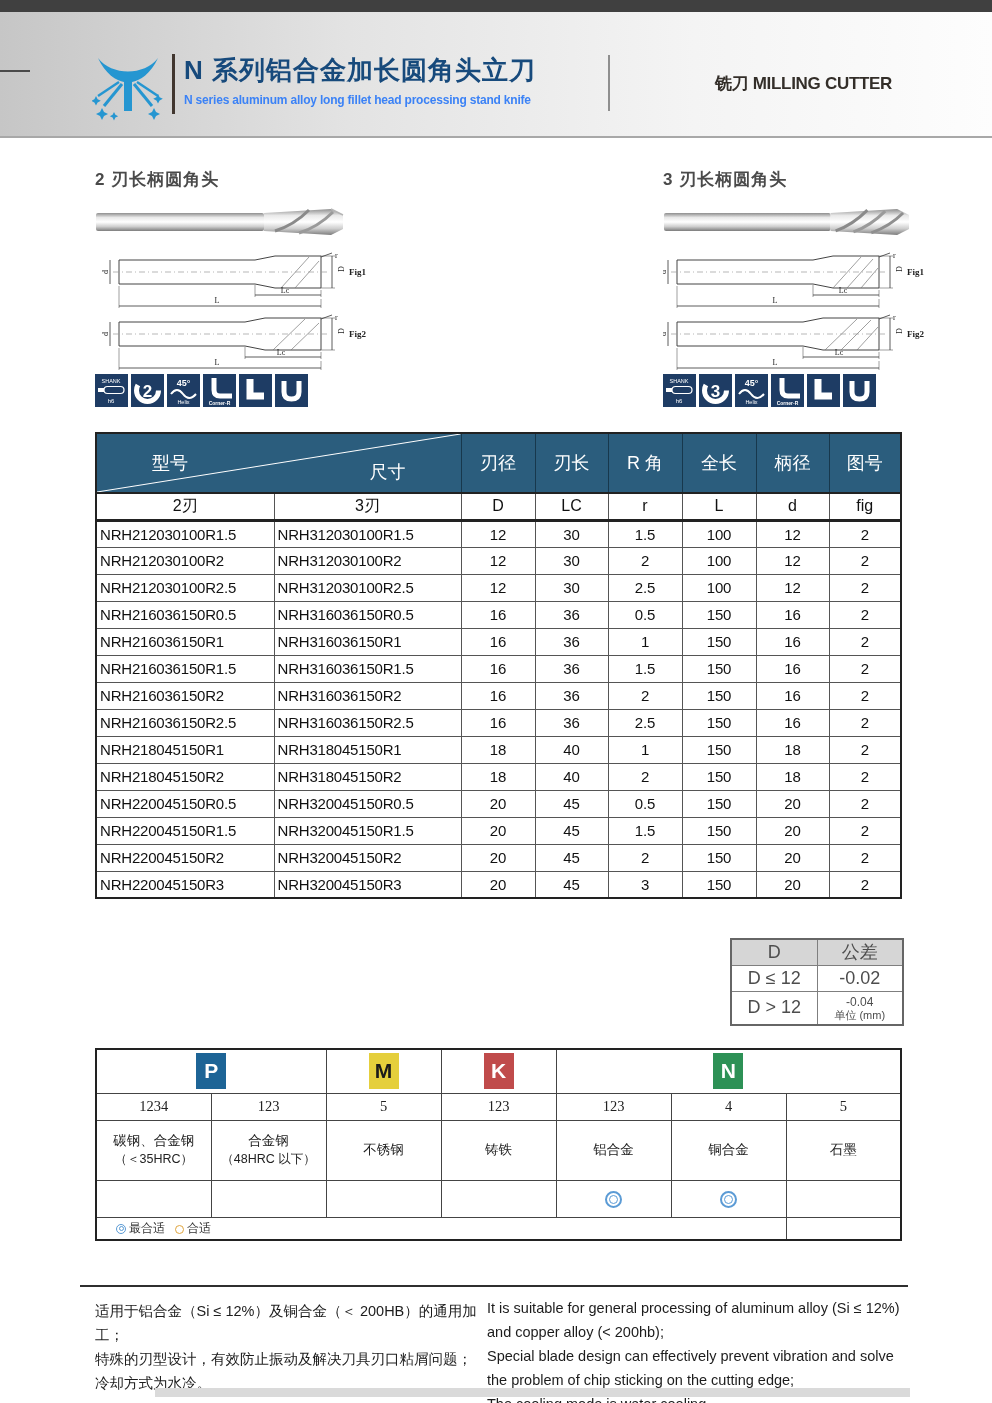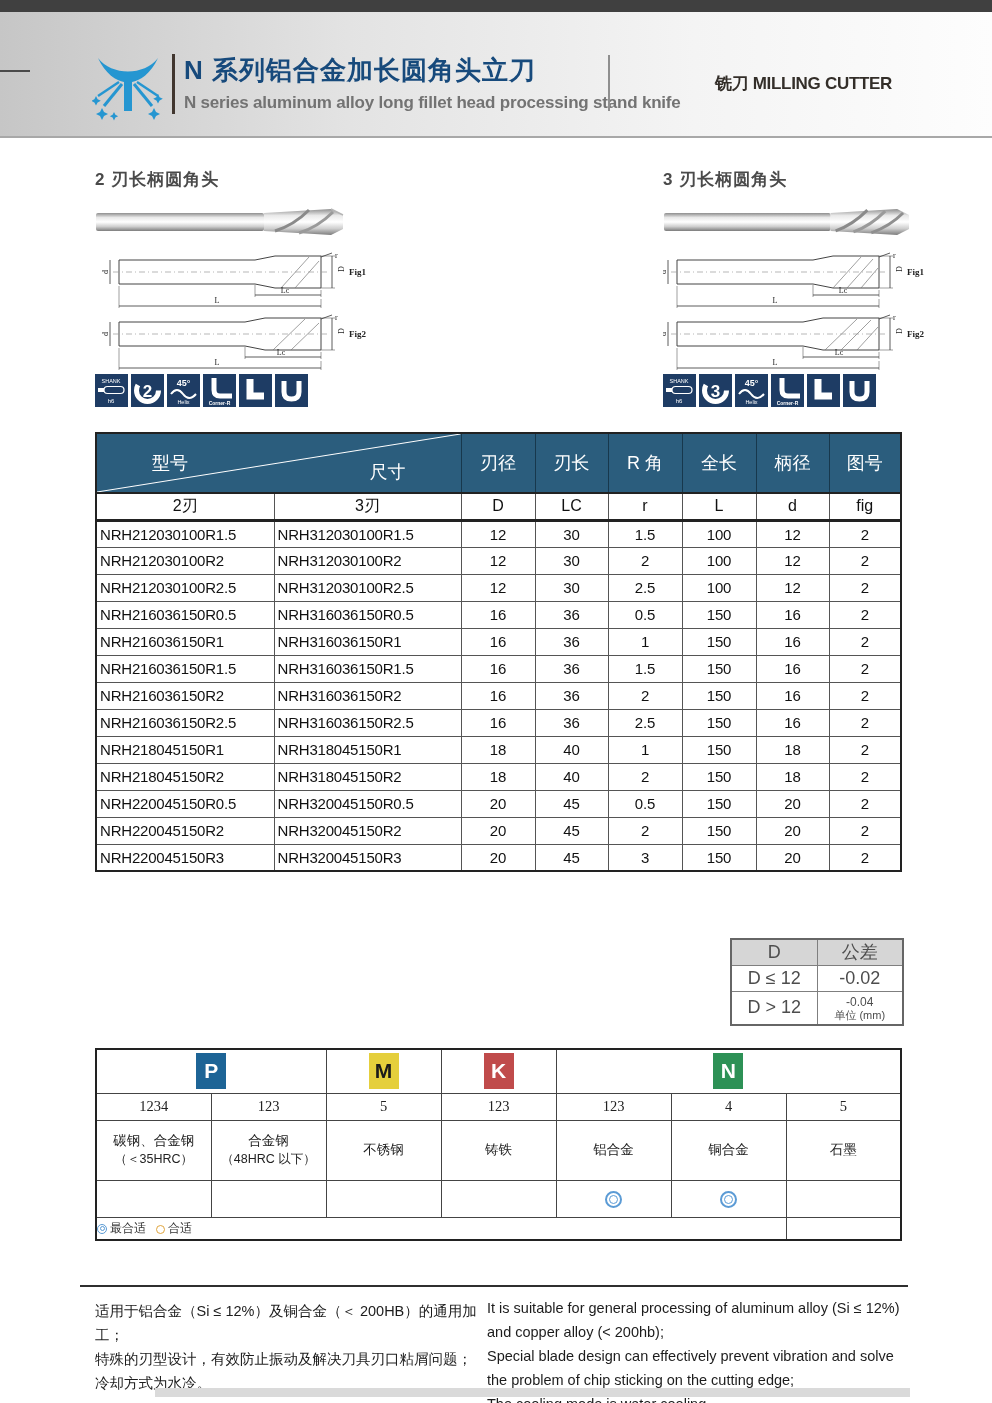--- a/index.html
+++ b/index.html
@@ -18,21 +18,21 @@
   }
   .edge-line-left { position:absolute; left:0; top:70px; width:30px; height:2px; background:#4a4a4a; }
   .logo { position:absolute; left:92px; top:48px; width:72px; height:76px; }
   .title-divider { position:absolute; left:172px; top:54px; width:3px; height:60px; background:#41362f; }
   .title-cn {
     position:absolute; left:184px; top:53px; width:440px;
     font-size:26px; font-weight:bold; color:#174a7c; letter-spacing:1px; white-space:nowrap;
   }
   .title-en {
     position:absolute; left:184px; top:93px; width:440px;
-    font-size:17px; font-weight:bold; color:#737373; white-space:nowrap; letter-spacing:-0.2px;
+    font-size:12px; font-weight:bold; color:#3b82f6; white-space:nowrap; letter-spacing:-0.2px;
   }
   .title-divider2 { position:absolute; left:608px; top:55px; width:2px; height:56px; background:#8f8f8f; }
   .category { position:absolute; left:615px; top:72px; width:377px; display:flex; align-items:center;flex-direction:column; }
   .category .h-line { flex:1; height:2px; background:#3a352f; }
   .category .cat-label {
     padding:0 8px; font-size:17px; font-weight:800; color:#332e29;
     white-space:nowrap; letter-spacing:-0.3px;
   }
 
   
@@ -101,21 +101,21 @@
   .mat-table td { border:1px solid #444; text-align:center; background:#fff; }
   .mat-table tr.badges td { height:44px; }
   .grade-badge {
     display:inline-block; width:30px; height:36px; line-height:36px;
     font-size:21px; font-weight:bold; text-align:center;
   }
   .mat-table tr.grades td { height:27px; font-size:14.5px; font-family:"Liberation Serif", serif; }
   .mat-table tr.mats td { height:60px; font-size:13.5px; color:#222; line-height:18px; }
   .mat-table tr.mats .note { display:block; font-size:12.5px; }
   .mat-table tr.suit td { height:37px; }
-  .mat-table tr.legend td { height:23px; text-align:left; padding-left:0; font-size:12px; color:#333; }
+  .mat-table tr.legend td { height:23px; text-align:left; padding-left:19px; font-size:12px; color:#333; }
   .double-circle {
     display:inline-block; width:17px; height:17px; border:2px solid #5b9bd5;
     border-radius:50%; position:relative; vertical-align:middle;
   }
   .double-circle::after {
     content:""; position:absolute; inset:2px; border:1.5px solid #5b9bd5; border-radius:50%;
   }
   .sym-best {
     display:inline-block; width:10px; height:10px; border:1.5px solid #5b9bd5; border-radius:50%;
     position:relative; vertical-align:-2px; margin-right:3px;
@@ -554,20 +554,30 @@
         <td>NRH220045150R0.5</td>
         <td>NRH320045150R0.5</td>
         <td>20</td>
         <td>45</td>
         <td>0.5</td>
         <td>150</td>
         <td>20</td>
         <td>2</td>
       </tr>
       <tr>
+        <td>NRH220045150R1.5</td>
+        <td>NRH320045150R1.5</td>
+        <td>20</td>
+        <td>45</td>
+        <td>1.5</td>
+        <td>150</td>
+        <td>20</td>
+        <td>2</td>
+      </tr>
+      <tr>
         <td>NRH220045150R2</td>
         <td>NRH320045150R2</td>
         <td>20</td>
         <td>45</td>
         <td>2</td>
         <td>150</td>
         <td>20</td>
         <td>2</td>
       </tr>
       <tr>

